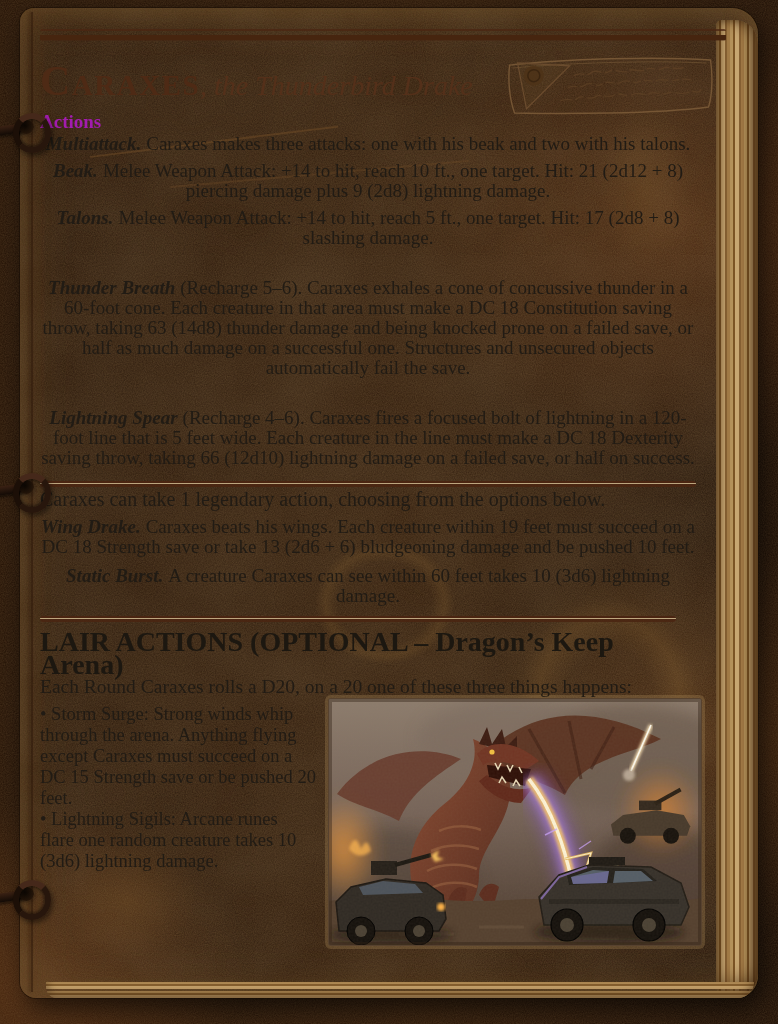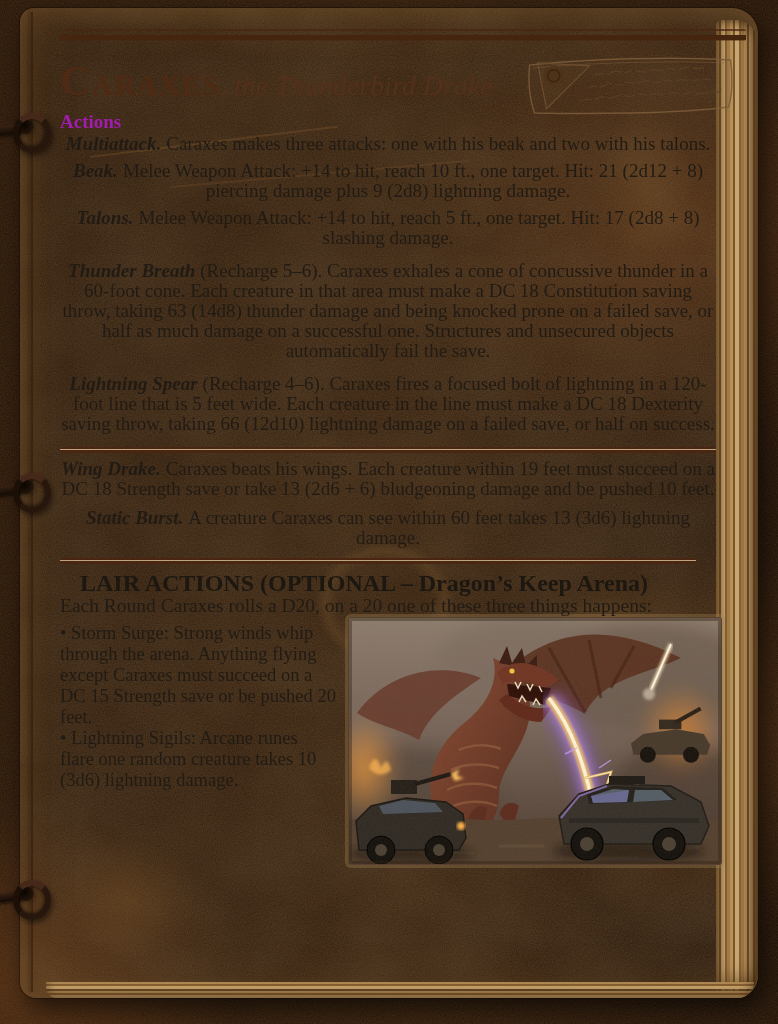--- a/index.html
+++ b/index.html
@@ -40,39 +40,39 @@
     background:repeating-linear-gradient(180deg,#b28c55 0 2px,#866030 2px 4px,#c6a26b 4px 7px,#97724040 7px 9px);
     box-shadow:inset 0 -5px 8px rgba(46,24,6,.5);}
   
   .stain{position:absolute;border-radius:50%;z-index:2;pointer-events:none;}
   .stain.s1{right:34px;top:560px;width:230px;height:270px;background:radial-gradient(closest-side,rgba(150,108,52,.0) 40%,rgba(150,108,52,.22) 62%,rgba(150,108,52,.05) 78%,rgba(150,108,52,0));}
   .stain.s2{left:280px;top:520px;width:170px;height:150px;background:radial-gradient(closest-side,rgba(146,106,52,0) 55%,rgba(146,106,52,.20) 70%,rgba(146,106,52,0) 82%);}
   .stain.s3{left:8px;bottom:14px;width:200px;height:170px;background:radial-gradient(closest-side,rgba(136,92,42,.26),rgba(136,92,42,0) 70%);}
   .stain.s4{right:48px;top:70px;width:130px;height:220px;background:radial-gradient(closest-side,rgba(148,110,56,.20),rgba(148,110,56,0) 72%);}
   .scratch{position:absolute;height:2px;background:rgba(118,80,40,.45);z-index:2;transform-origin:left center;border-radius:2px;}
   
-  .content{position:absolute;left:40px;top:21px;width:656px;z-index:3;color:#211b14;}
+  .content{position:absolute;left:20px;top:21px;width:656px;z-index:3;color:#211b14;}
   .rule-top{height:12px;margin-right:-30px;
     background:linear-gradient(180deg,rgba(74,37,17,.75) 0 2px,rgba(0,0,0,0) 2px 6px,#46250f 6px 11px,rgba(70,35,16,.4) 11px 12px);
     border-radius:2px;}
   .rule-mid{height:6px;background:linear-gradient(180deg,#4a2511 0 2px,rgba(201,178,137,.9) 2px 3px,rgba(74,37,17,.88) 3px 6px);border-radius:3px;}
   .title-row{margin-top:16px;height:44px;white-space:nowrap;}
   .title-caps{font-variant:small-caps;font-weight:bold;font-size:42px;letter-spacing:1.5px;color:#4e2a15;}
   .subtitle{font-style:italic;font-size:28px;color:#54301a;}
   .h-actions{margin:11px 0 0 0;font-size:19px;line-height:20px;font-weight:bold;color:#a21caf;}
   .entry{font-size:19px;line-height:20px;margin:7px 0 0 0;text-align:center;}
-  .entry.sp{margin-top:13px;}
+  .entry.sp{margin-top:30px;}
   .entry.sp9{margin-top:9px;}
   .entry.first{margin-top:2px;}
   .lead{font-weight:bold;font-style:italic;margin-right:5px;}
   .rule-a{margin-top:13px;}
   .rule-b{margin-top:10px;width:97%;}
   .sec-h{margin:8px 0 0 0;font-size:21px;line-height:24px;font-weight:bold;color:#1c1710;}
   .sec-intro{font-size:20px;line-height:24px;margin:0;}
-  .lair-h{font-size:24px;line-height:23px;margin-left:20px;}
+  .lair-h{font-size:28px;line-height:23px;}
   .lair-intro{font-size:19.5px;line-height:22px;}
   .bullet{font-size:18.5px;line-height:21px;margin:0;}
   .bullet.b1{margin-top:14px;}
   .bullet.b2{margin-top:6px;}
   .illus{float:right;width:372px;height:246px;margin:0 -6px 4px 12px;
     border:1px solid rgba(70,48,26,.55);border-radius:3px;
     box-shadow:0 0 0 3px rgba(160,128,84,.35), inset 0 0 10px rgba(40,24,10,.5);overflow:hidden;background:#6e5a4a;}
   .note-box{position:absolute;right:-24px;top:24px;width:216px;height:62px;transform:rotate(-1.2deg);z-index:4;}
   
   .ring{position:absolute;left:-13px;width:40px;height:34px;z-index:5;}
@@ -163,22 +163,23 @@
     <p class="h-actions">Actions</p>
 
     <p class="entry first"><span class="lead">Multiattack.</span><span>Caraxes makes three attacks: one with his beak and two with his talons.</span></p>
     <p class="entry"><span class="lead">Beak.</span><span>Melee Weapon Attack: +14 to hit, reach 10 ft., one target.  Hit: 21 (2d12 + 8) piercing damage plus 9 (2d8) lightning damage.</span></p>
     <p class="entry"><span class="lead">Talons.</span><span>Melee Weapon Attack: +14 to hit, reach 5 ft., one target.  Hit: 17 (2d8 + 8) slashing damage.</span></p>
     <p class="entry sp"><span class="lead">Thunder Breath</span><span>(Recharge 5–6).  Caraxes exhales a cone of concussive thunder in a 60-foot cone.  Each creature in that area must make a DC 18 Constitution saving throw, taking 63 (14d8) thunder damage and being knocked prone on a failed save, or half as much damage on a successful one.  Structures and unsecured objects automatically fail the save.</span></p>
     <p class="entry sp"><span class="lead">Lightning Spear</span><span>(Recharge 4–6).  Caraxes fires a focused bolt of lightning in a 120-foot line that is 5 feet wide.  Each creature in the line must make a DC 18 Dexterity saving throw, taking 66 (12d10) lightning damage on a failed save, or half on success.</span></p>
 
     <div class="rule-mid rule-a"></div>
 
+    <p class="sec-intro">Caraxes can take 1 legendary action, choosing from the options below.</p>
     <p class="entry" style="margin-top:6px"><span class="lead">Wing Drake.</span><span>Caraxes beats his wings. Each creature within 19 feet must succeed on a DC 18 Strength save or take 13 (2d6 + 6) bludgeoning damage and be pushed 10 feet.</span></p>
-    <p class="entry sp9"><span class="lead">Static Burst.</span><span>A creature Caraxes can see within 60 feet takes 13 (3d6) lightning damage.</span></p>
+    <p class="entry sp9"><span class="lead">Static Burst.</span><span>A creature Caraxes can see within 60 feet takes 10 (3d6) lightning damage.</span></p>
 
     <div class="rule-mid rule-b"></div>
 
     <div>
       <p class="sec-h lair-h">LAIR ACTIONS (OPTIONAL – Dragon’s Keep Arena)</p>
       <p class="sec-intro lair-intro">Each Round Caraxes rolls a D20, on a 20 one of these three things happens:</p>
 
 
       <div class="illus">
         <svg width="372" height="246" viewBox="0 0 372 246">

